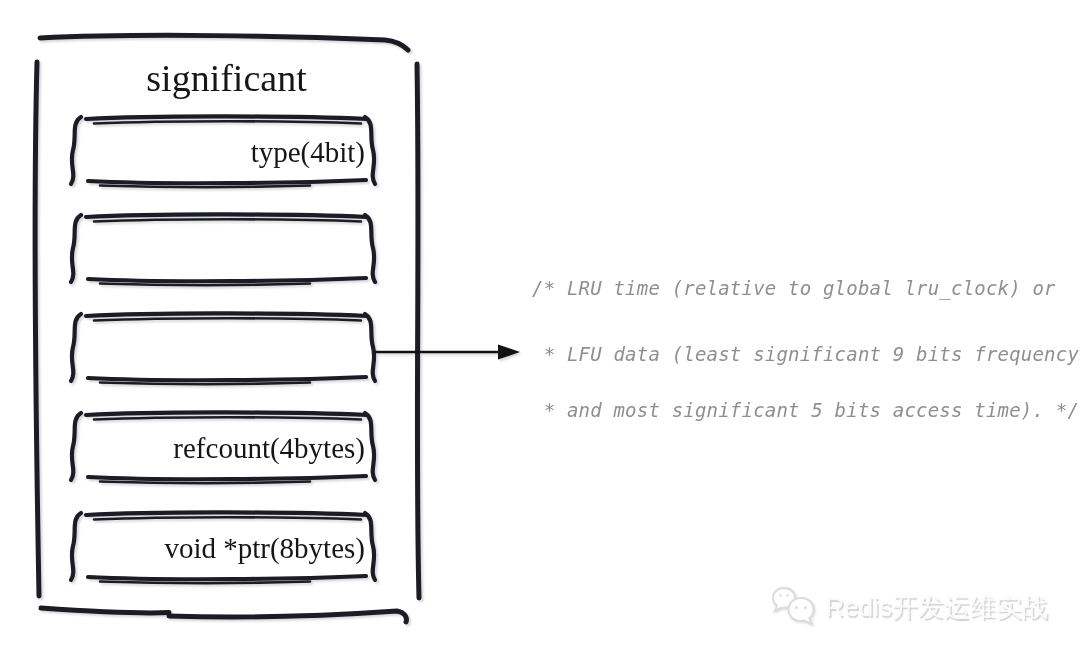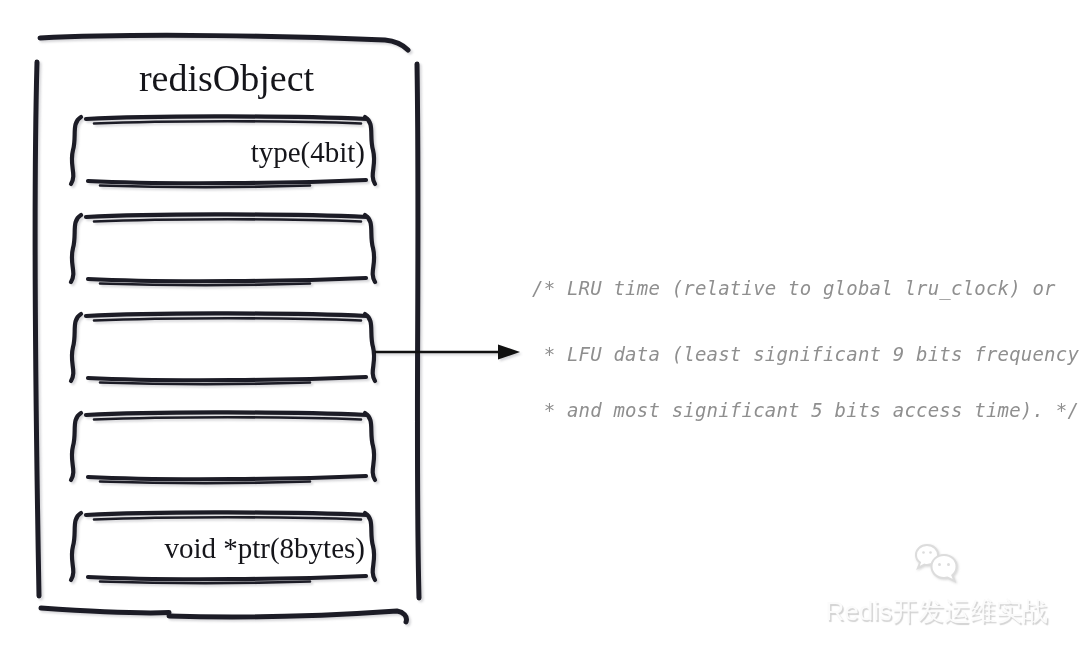--- a/index.html
+++ b/index.html
@@ -47,21 +47,20 @@
     letter-spacing: 0.2px;
     color: #8f8f8f;
     white-space: pre;
   }
   .watermark {
     position: absolute;
     right: 32px; bottom: 24px;
     display: flex;
     align-items: center;
     gap: 8px;
-    flex-direction: column;
   }
   .watermark-text {
     font-family: "Liberation Sans", sans-serif;
     font-size: 26px;
     color: #fbfbfb;
     text-shadow: 1.5px 1.5px 1px #d2d2d2, -0.5px -0.5px 0 #ffffff;
     white-space: nowrap;
   }
   .wechat-icon { filter: drop-shadow(1px 1.5px 1px rgba(180,180,180,0.5)); }
 </style>
@@ -95,23 +94,24 @@
     <use href="#fieldbox" x="68" y="313"></use>
     <use href="#fieldbox" x="68" y="412"></use>
     <use href="#fieldbox" x="68" y="512"></use>
 
     <g>
       <path d="M375,352 L499,352" fill="none" stroke="#111111" stroke-width="2.3"></path>
       <polygon points="498,344.5 520,352 498,359.5" fill="#111111"></polygon>
     </g>
   </svg>
 
-  <div class="struct-title">redisObject</div>
+  <div class="struct-title">significant</div>
 
   <div class="field-label" style="top:134px">type(4bit)</div>
+  <div class="field-label" style="top:430px">refcount(4bytes)</div>
   <div class="field-label" style="top:530px">void *ptr(8bytes)</div>
 
   <div>
     <div class="comment-line" style="top:274px">/* LRU time (relative to global lru_clock) or</div>
     <div class="comment-line" style="top:340px"> * LFU data (least significant 9 bits frequency</div>
     <div class="comment-line" style="top:396px"> * and most significant 5 bits access time). */</div>
   </div>
 
   <div class="watermark">
     <svg class="wechat-icon" width="48" height="44" viewBox="0 0 48 44">

